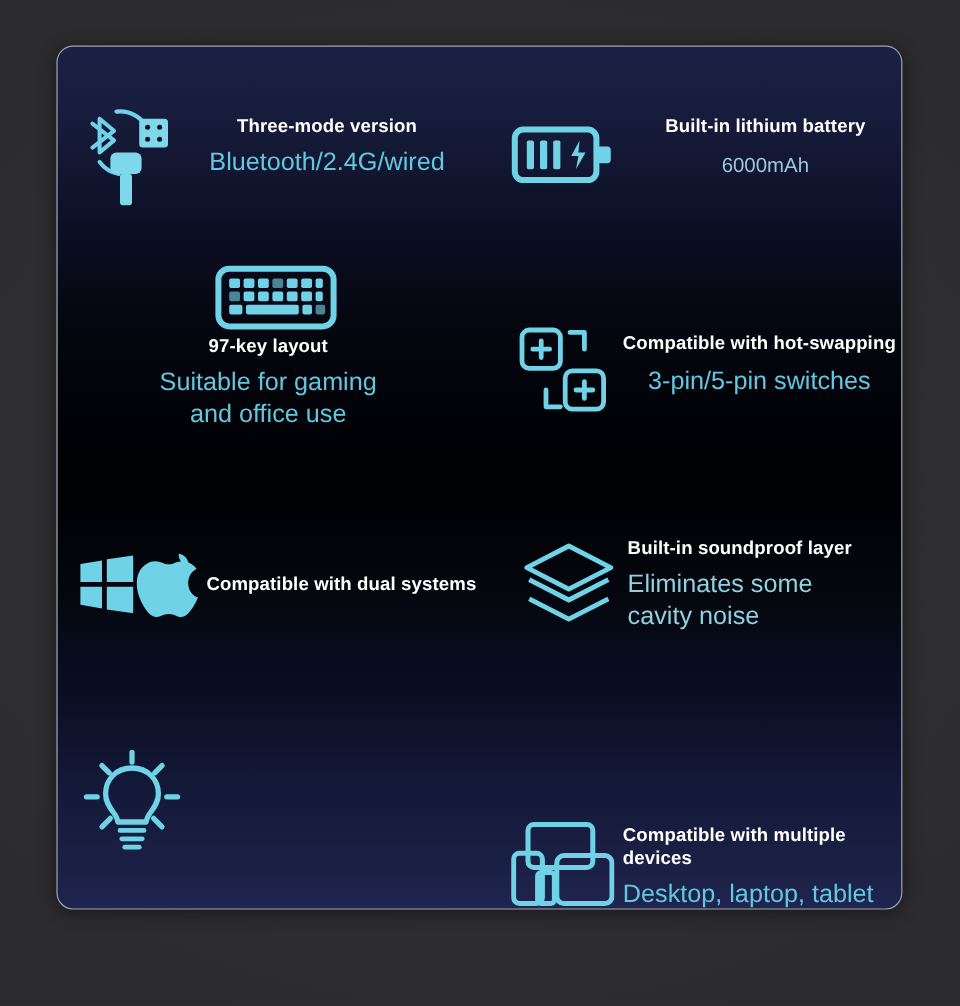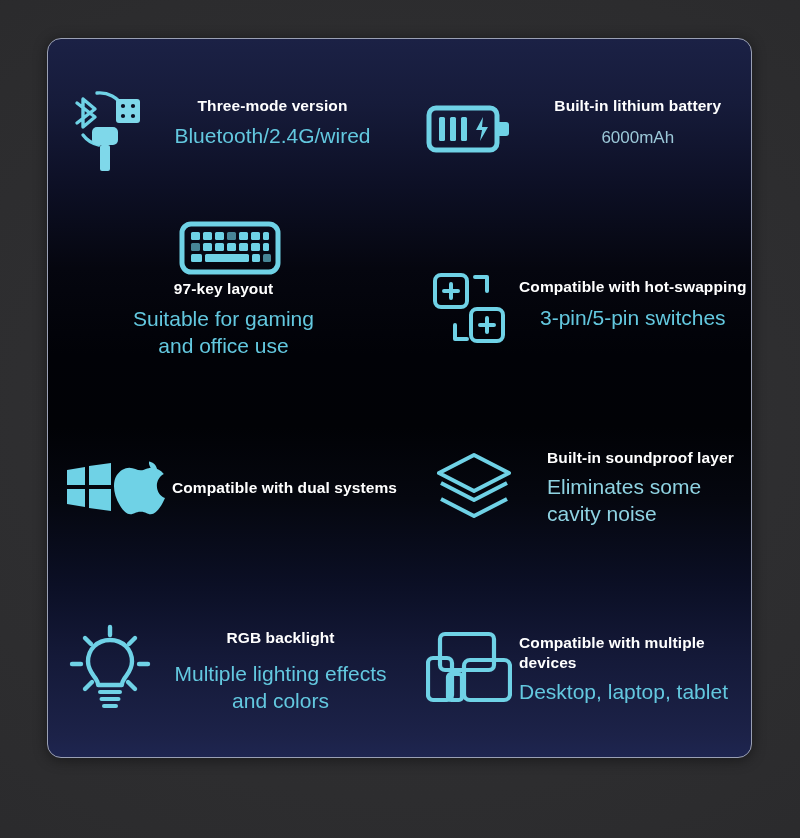--- a/index.html
+++ b/index.html
@@ -115,29 +115,29 @@
   .c3 .texts { padding-right: 12px; }
 
   .c4 { padding-left: 18px; }
   .c4 .icon-wrap { width: 96px; }
   .c4 .texts { padding-right: 18px; }
 
   .c5 { padding-left: 14px; }
   .c5 .icon-wrap { width: 110px; }
   .c5 .texts { padding-right: 8px; }
 
-  .c6 { padding-left: 20px; gap: 24px; }
+  .c6 { padding-left: 20px; }
   .c6 .icon-wrap { width: 98px; }
   .c6 .texts { align-items: flex-start; text-align: left; padding-right: 10px; }
 
   .c7 { padding-left: 10px; }
   .c7 .icon-wrap { width: 104px; }
   .c7 .texts { padding-right: 6px; }
 
-  .c8 { padding-left: 14px; }
+  .c8 { padding-left: 14px; align-items: flex-end; }
   .c8 .icon-wrap { width: 100px; }
   .c8 .texts { align-items: flex-start; text-align: left; padding-right: 10px; }
 
   .c1 .texts, .c2 .texts { transform: translateY(-6px); }
   .c3 .texts { transform: translateY(2px); }
   .c4 .texts { transform: translateY(-4px); }
   .c5 .texts { transform: translateY(0px); }
   .c6 .texts { transform: translateY(0px); }
   .c7 .texts { transform: translateY(4px); }
   .c8 .texts { transform: translateY(2px); }
@@ -311,24 +311,20 @@
               <path d="M71 66 l-7 -7"></path>
             </g>
             <path d="M46 17 c-13 0 -22 9.5 -22 21.5 0 8 4.6 12.6 7.6 17 1.8 2.6 2.4 4.5 2.6 6.5 h23.6 c0.2 -2 0.8 -3.9 2.6 -6.5 3 -4.4 7.6 -9 7.6 -17 0 -12 -9 -21.5 -22 -21.5 z" stroke="#6fd2e6" stroke-width="4.4" fill="none" stroke-linejoin="round"></path>
             <g stroke="#6fd2e6" stroke-width="4" stroke-linecap="round">
               <path d="M36 69 h20"></path>
               <path d="M37.5 76 h17"></path>
               <path d="M40 83 h12"></path>
             </g>
           </svg>
         </div>
-        <div class="texts">
-          <div class="title">RGB backlight</div>
-          <div class="subtitle">Multiple lighting effects and colors</div>
-        </div>
       </div>
 
       <div class="cell c8">
         <div class="icon-wrap">
           <svg width="86" height="74" viewBox="0 0 86 74" fill="none">
             <g stroke="#6fd2e6" stroke-width="4.2" fill="none" stroke-linejoin="round" stroke-linecap="round">
               <rect x="14" y="4" width="54" height="36" rx="5"></rect>
               <rect x="2" y="28" width="24" height="42" rx="5"></rect>
               <rect x="22" y="44" width="14" height="26" rx="3"></rect>
               <rect x="38" y="30" width="46" height="40" rx="6"></rect>

